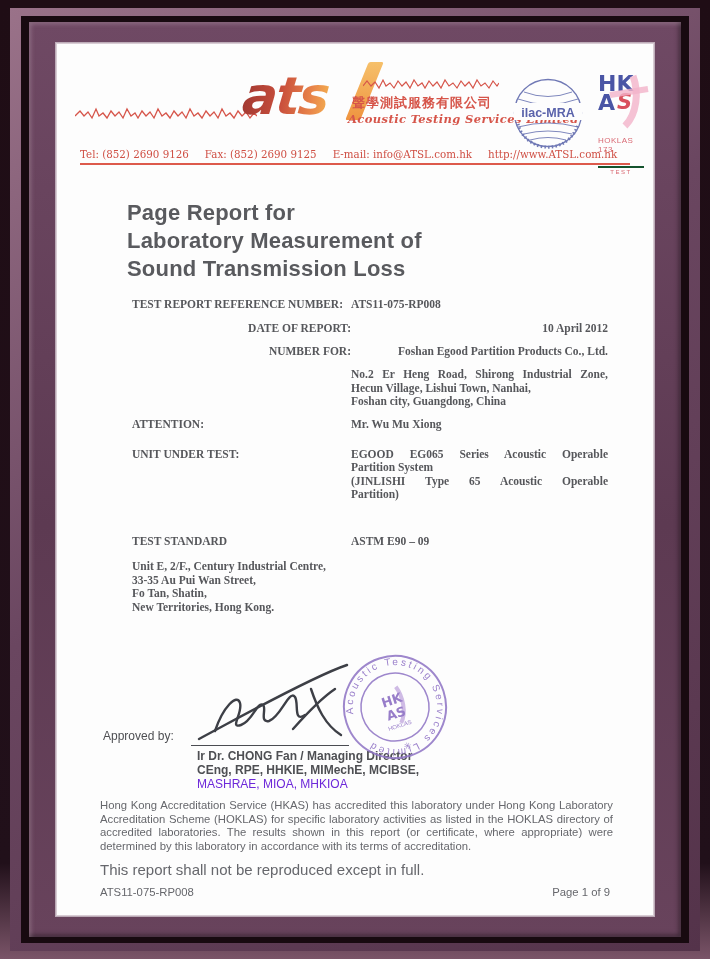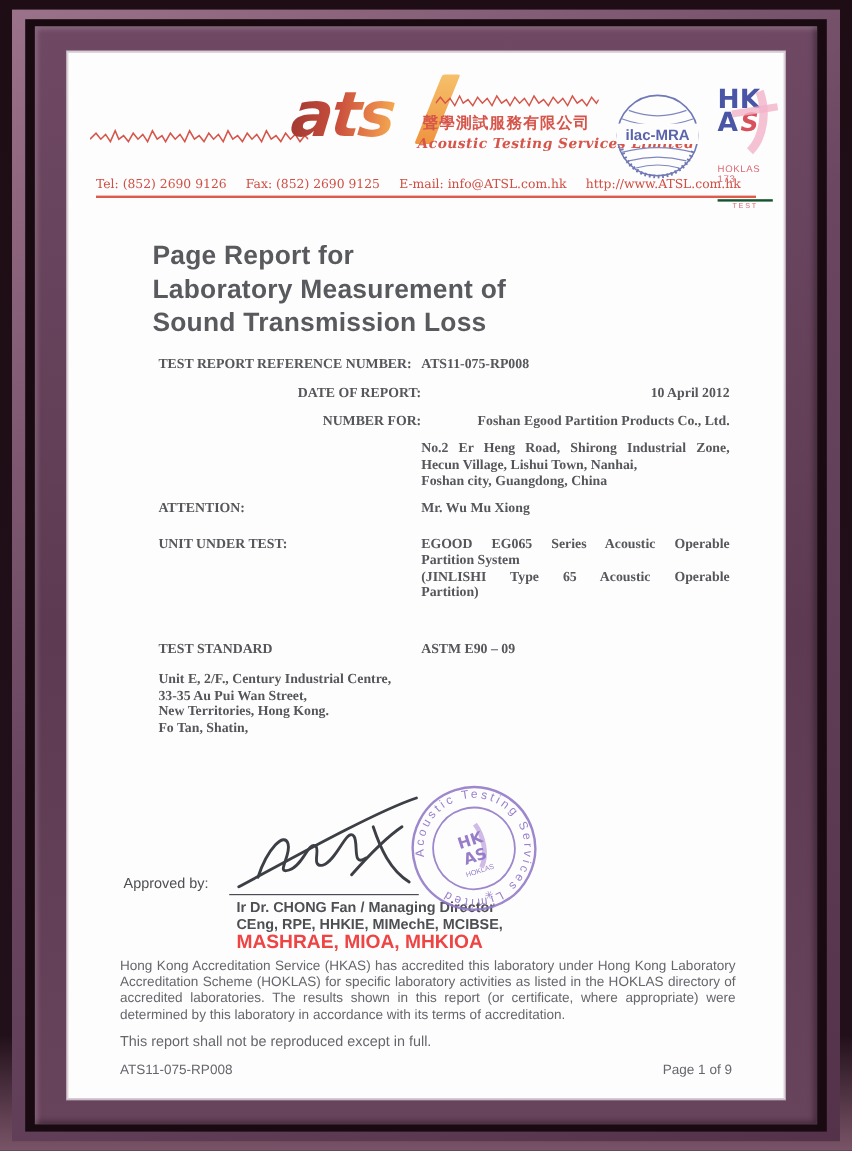--- a/index.html
+++ b/index.html
@@ -64,27 +64,27 @@
   .mt10 { margin-top:10px;text-align:right; } .mt95 { margin-top:9.5px; } .mt16 { margin-top:16px; }
   .mt33 { margin-top:33.5px; } .mt11 { margin-top:11.5px; }
 
   
   .approval { position:absolute; left:46px; top:615px; width:420px; height:140px; }
   .approved-label { position:absolute; left:0; top:70px; font-size:12px; color:#4e4f53; }
   .sig-svg { position:absolute; left:90px; top:0; }
   .sig-line { position:absolute; left:88px; top:86px; width:158px; border-bottom:1.5px solid #4a4c52; }
   .approver { position:absolute; left:94px; top:90px; font-size:12px; font-weight:bold; color:#4e4f53; }
   .quals1 { position:absolute; left:94px; top:104px; font-size:12px; font-weight:bold; color:#4e4f53; }
-  .quals2 { position:absolute; left:94px; top:118px; font-size:16px; font-weight:bold; color:#ef4444; }
+  .quals2 { position:absolute; left:94px; top:118px; font-size:12px; font-weight:normal; color:#6d28d9; }
   .stamp { position:absolute; left:237px; top:-7px; opacity:.88; }
 
   
   .accred { position:absolute; left:43px; right:40px; top:755px; font-size:11.3px; line-height:13.5px;
             color:#66676c; text-align:justify; }
-  .repro { position:absolute; left:43px; top:817px; font-size:12px; color:#66676c; }
+  .repro { position:absolute; left:43px; top:817px; font-size:15px; color:#66676c; }
   .bottomrow { position:absolute; left:43px; right:43px; top:842px; display:flex;
                justify-content:space-between; font-size:11.3px; color:#66676c; }
 </style>
 </head>
 <body>
 
 <div class="frame1">
  <div class="frame2">
   <div class="frame3">
    <div class="frame4">
@@ -184,22 +184,22 @@
           </div>
         </div>
         <div class="frow mt33">
           <div>TEST STANDARD</div>
           <div class="fval">ASTM E90 – 09</div>
         </div>
         <div class="frow mt11">
           <div class="fval">
             <div>Unit E, 2/F., Century Industrial Centre,</div>
             <div>33-35 Au Pui Wan Street,</div>
+            <div>Fo Tan, Shatin,</div>
             <div>New Territories, Hong Kong.</div>
-            <div>Fo Tan, Shatin,</div>
           </div>
         </div>
       </div>
 
       <div class="approval">
         <svg class="sig-svg" width="158" height="88">
           <g fill="none" stroke="#3d3f46" stroke-width="2.4" stroke-linecap="round">
             <path d="M6,80 C40,62 118,18 154,6"></path>
             <path d="M22,72 C30,48 44,34 47,44 C50,54 36,70 48,66 C60,62 64,42 70,46 C74,49 66,64 76,62 C88,58 96,30 102,38 C106,44 100,64 112,56"></path>
             <path d="M118,30 C124,48 132,66 148,76"></path>

